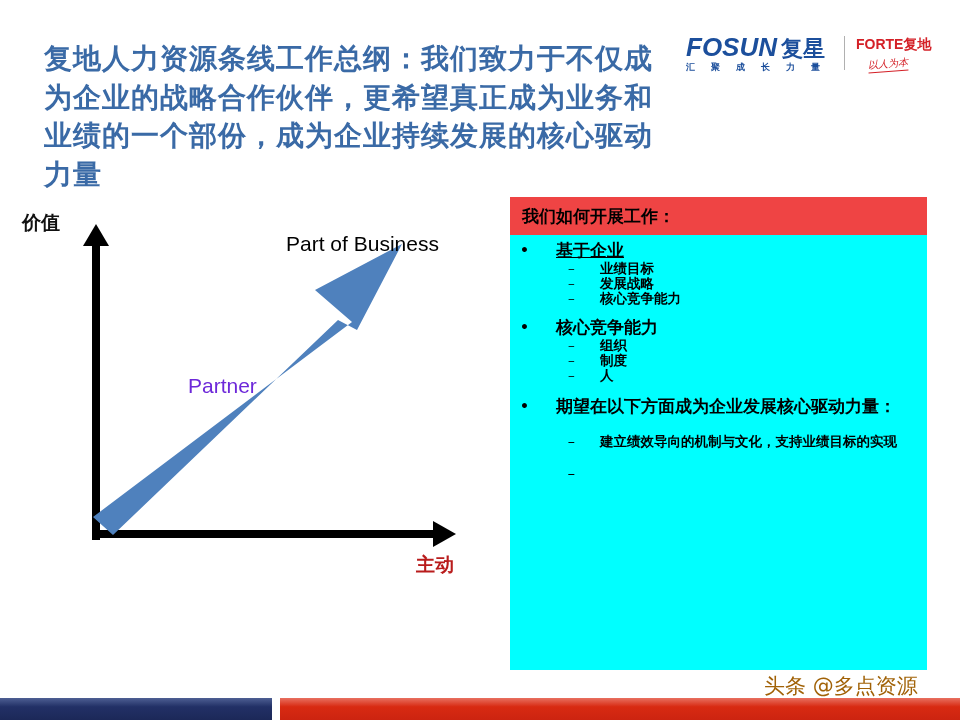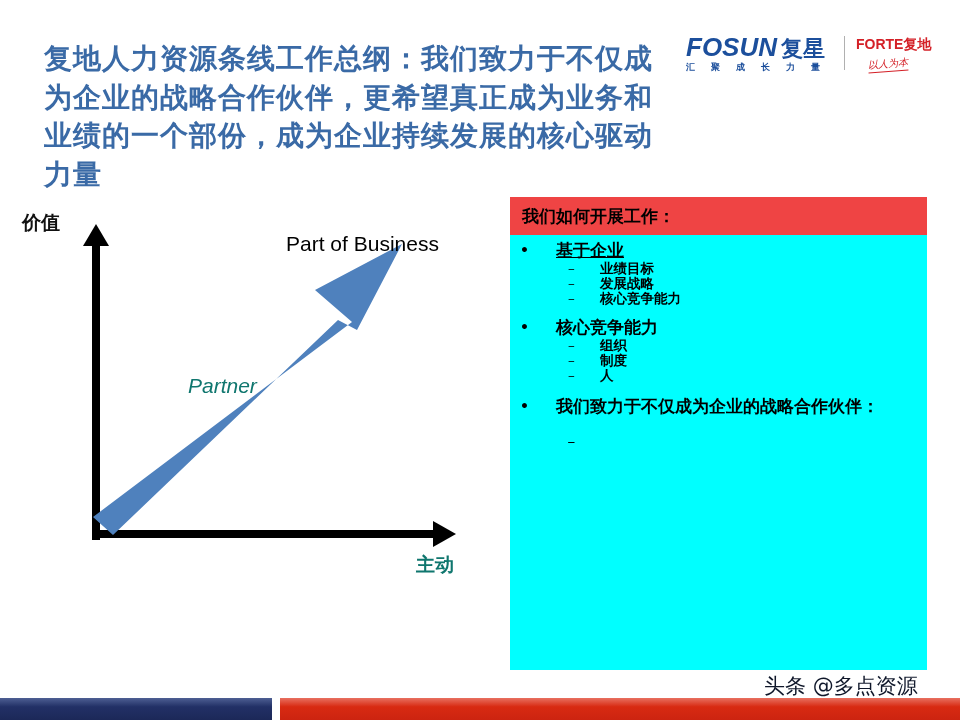--- a/index.html
+++ b/index.html
@@ -24,40 +24,40 @@
       color: #1c4f9c; font-size: 9px; font-weight: bold; letter-spacing: 16px; line-height: 10px;
     }
     .logo-sep { position: absolute; left: 844px; top: 36px; width: 1px; height: 34px; background: #b0b0b0; }
     .logo-forte { position: absolute; left: 856px; top: 36px; }
     .logo-forte .brand { color: #d42027; font-weight: bold; font-size: 14px; font-family: "Liberation Sans", sans-serif; line-height: 16px; }
     .logo-forte .script { color: #d42027; font-size: 10px; font-style: italic; margin-left: 12px; margin-top: 3px; border-bottom: 1px solid #d42027; display: inline-block; transform: rotate(-4deg); }
 
     
     .diagram { position: absolute; left: 0; top: 190px; width: 500px; height: 400px; }
     .axis-label-y { position: absolute; left: 22px; top: 210px; font-size: 19px; font-weight: bold; color: #111; font-family: "DejaVu Serif", serif; }
-    .axis-label-x { position: absolute; left: 416px; top: 552px; font-size: 19px; font-weight: bold; color: #0f766e; font-family: "DejaVu Serif", serif; }
+    .axis-label-x { position: absolute; left: 416px; top: 552px; font-size: 19px; font-weight: bold; color: #b91c1c; font-family: "DejaVu Serif", serif; }
     .lbl-pob { position: absolute; left: 286px; top: 232px; font-size: 21px; color: #000; font-family: "Liberation Sans", sans-serif; }
-    .lbl-partner { position: absolute; left: 188px; top: 374px; font-size: 21px; color: #0f766e; font-family: "Liberation Sans", sans-serif; font-style: italic; }
+    .lbl-partner { position: absolute; left: 188px; top: 374px; font-size: 21px; color: #6d28d9; font-family: "Liberation Sans", sans-serif; }
 
     
     .panel { position: absolute; left: 510px; top: 197px; width: 417px; height: 473px; background: #00ffff; }
     .panel-header {
       height: 38px; background: #ef4444; color: #000;
       font-size: 17px; font-weight: bold; line-height: 38px; padding-left: 12px;
       font-family: "DejaVu Serif", serif;
     }
     .bullet { position: relative; padding-left: 46px; font-size: 17px; font-weight: bold; color: #000; line-height: 22px; }
     .bullet .dot { position: absolute; left: 10px; top: 0; font-size: 14px; }
     .sub { position: relative; padding-left: 90px; font-size: 13.5px; font-weight: bold; color: #000; font-family: "DejaVu Serif", serif; }
     .sub .dash { position: absolute; left: 58px; top: 0; font-weight: normal; }
     .tight .sub { line-height: 15px; }
     .loose .sub { line-height: 28px; margin-bottom: 4px; }
     .underline { text-decoration: underline; margin-top: 48px; }
 
-    .watermark { position: absolute; left: 764px; top: 672px; font-size: 21px; color: #0f172a; text-shadow: 0 0 2px #fff, 1px 1px 0 #fff; }
+    .watermark { position: absolute; left: 764px; top: 672px; font-size: 21px; color: #a16207; text-shadow: 0 0 2px #fff, 1px 1px 0 #fff; }
     .bar-blue { position: absolute; left: 0; top: 698px; width: 272px; height: 22px; background: linear-gradient(#4e5f93, #223066 40%, #1c2858); }
     .bar-red { position: absolute; left: 280px; top: 698px; width: 680px; height: 22px; background: linear-gradient(#e87060, #d82a12 40%, #cc2410); }
   </style>
 </head>
 <body>
 
 <div class="title">复地人力资源条线工作总纲：我们致力于不仅成为企业的战略合作伙伴，更希望真正成为业务和业绩的一个部份，成为企业持续发展的核心驱动力量</div>
 
 <div class="logo-fosun">
   <div class="brand"><span>FOSUN</span><span class="brand-cn">复星</span></div>
@@ -100,23 +100,23 @@
   </div>
 
   <div class="tight" style="margin-top:10px;">
     <div class="bullet"><span class="dot">•</span><span>核心竞争能力</span></div>
     <div class="sub"><span class="dash">–</span><span>组织</span></div>
     <div class="sub"><span class="dash">–</span><span>制度</span></div>
     <div class="sub"><span class="dash">–</span><span>人</span></div>
   </div>
 
   <div class="loose" style="margin-top:10px;">
-    <div class="bullet" style="width:360px; line-height:26px; margin-bottom:8px;"><span class="dot">•</span><span>我们致力于不仅成为企业的战略合作伙伴：</span></div>
+    <div class="bullet" style="width:360px; line-height:26px; margin-bottom:8px;"><span class="dot">•</span><span>期望在以下方面成为企业发展核心驱动力量：</span></div>
     <div class="sub" style="width:310px;"><span class="dash">–</span></div>
-    <div class="sub" style="width:310px;"><span class="dash">–</span></div>
+    <div class="sub" style="width:310px;"><span class="dash">–</span><span>建立绩效导向的机制与文化，支持业绩目标的实现</span></div>
     <div class="sub" style="width:310px;"><span class="dash">–</span></div>
     <div class="sub" style="width:310px;"><span class="dash">–</span></div>
     <div class="sub" style="width:310px;"><span class="dash">–</span></div>
   </div>
 </div>
 
 <div class="watermark">头条 @多点资源</div>
 <div class="bar-blue"></div>
 <div class="bar-red"></div>
 

